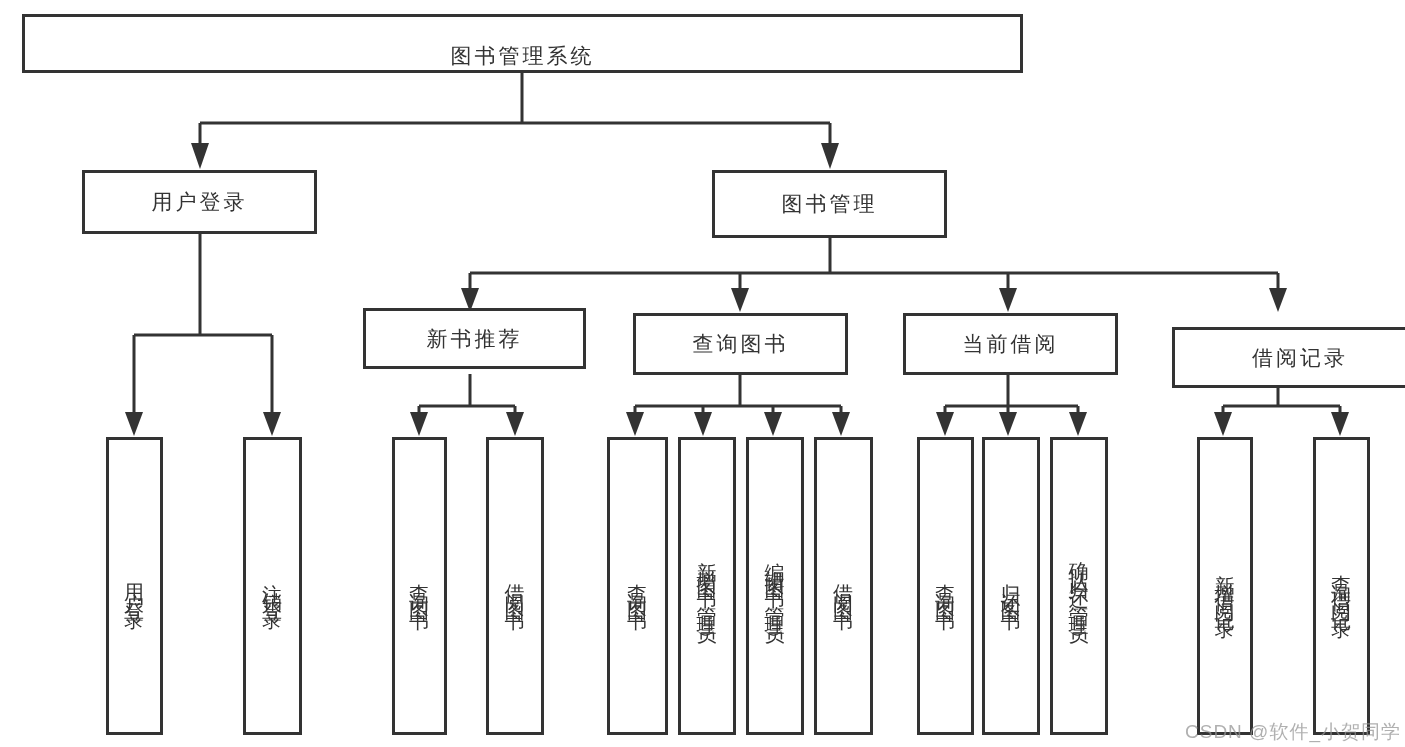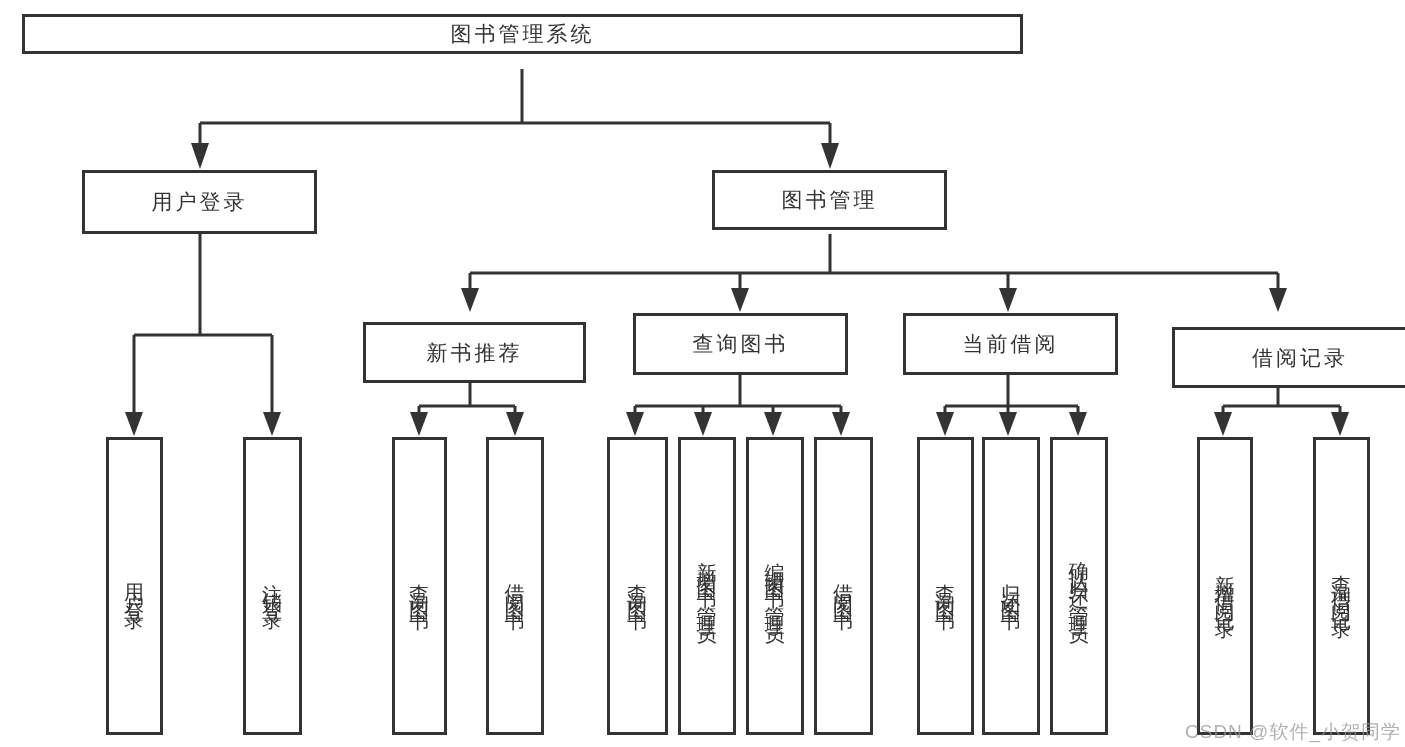--- a/index.html
+++ b/index.html
@@ -48,24 +48,24 @@
   
   .leaf .label {
     writing-mode: vertical-rl;
     text-orientation: mixed;
     font-size: 20px;
     letter-spacing: 9px;
     line-height: 1;
     white-space: nowrap;
   }
   
-  #node-root            { left: 22px;   top: 14px;  width: 1001px; height: 40px; }
+  #node-root            { left: 22px;   top: 14px;  width: 1001px; height: 59px; align-items: flex-end; }
   #node-user-login      { left: 82px;   top: 170px; width: 235px;  height: 64px; }
-  #node-book-mgmt       { left: 712px;  top: 170px; width: 235px;  height: 60px; }
-  #node-new-books       { left: 363px;  top: 322px; width: 223px;  height: 61px; }
+  #node-book-mgmt       { left: 712px;  top: 170px; width: 235px;  height: 68px; }
+  #node-new-books       { left: 363px;  top: 308px; width: 223px;  height: 61px; }
   #node-book-borrow     { left: 633px;  top: 313px; width: 215px;  height: 62px; }
   #node-current-borrow  { left: 903px;  top: 313px; width: 215px;  height: 62px; align-items: center; }
   #node-borrow-records  { left: 1172px; top: 327px; width: 256px;  height: 61px; }
 
   #leaf-user-login  { left: 106px;  top: 437px; width: 57px; height: 298px; }
   #leaf-logout      { left: 243px;  top: 437px; width: 59px; height: 298px; }
   #leaf-nb-query    { left: 392px;  top: 437px; width: 55px; height: 298px; }
   #leaf-nb-borrow   { left: 486px;  top: 437px; width: 58px; height: 298px; }
   #leaf-bb-query    { left: 607px;  top: 437px; width: 61px; height: 298px; }
   #leaf-bb-add      { left: 678px;  top: 437px; width: 58px; height: 298px; }

